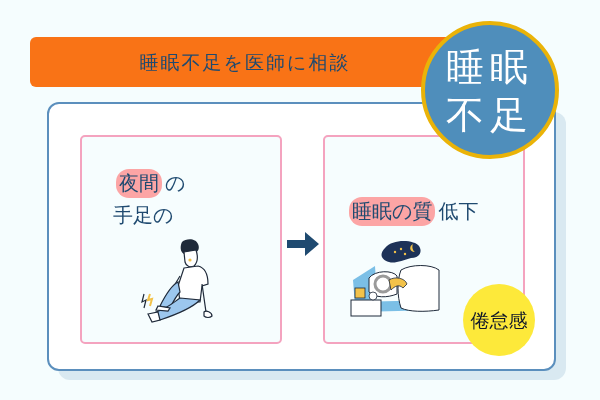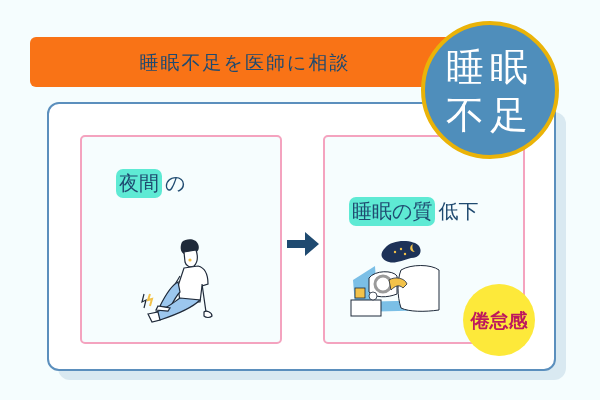--- a/index.html
+++ b/index.html
@@ -53,22 +53,22 @@
 
     .line {
       position: absolute;
       white-space: nowrap;
       font-size: 20px;
       color: #1f4a70;
       display: flex;
       align-items: center;
     }
     .hl {
-      background: #5eead4;
-      border-radius: 7px;
+      background: #fca5a5;
+      border-radius: 13px;
       padding: 1px 3px;
     }
     .plain { padding: 1px 3px; }
     .line1 { left: 116px; top: 169px; }
     .line2 { left: 110px; top: 201px; }
     .line3 { left: 349px; top: 197px; text-align: right; }
 
     .arrow {
       position: absolute;
       left: 287px; top: 232px;
@@ -93,23 +93,23 @@
       padding-top: 18px;
       letter-spacing: 6px;
     }
     .badge-big span { display: block; }
     .badge-small {
       position: absolute;
       left: 463px; top: 284px;
       width: 72px; height: 72px;
       border-radius: 50%;
       background: #fde93a;
-      color: #be185d;
+      color: #0f172a;
       font-size: 19px;
-      font-weight: bold;
+      font-weight: normal;
       line-height: 72px;
       text-align: center;
     }
   </style>
 </head>
 <body>
 
 <div class="banner">
   <div class="banner-text">睡眠不足を医師に相談</div>
 </div>
@@ -118,20 +118,21 @@
 <div class="main-box"></div>
 
 <div class="panel panel-left"></div>
 <div class="panel panel-right"></div>
 
 <div class="line line1">
   <span class="hl">夜間</span>
   <span class="plain">の</span>
 </div>
 <div class="line line2">
+  <span class="plain">手足の</span>
 </div>
 
 <svg class="illus illus-man" viewBox="0 0 90 90">
 
   <path d="M42 6 C46 2 56 2 58 8 C60 12 58 16 56 16 L44 18 C40 16 40 10 42 6 Z" fill="#1f2a3a"></path>
 
   <path d="M44 16 L56 14 C58 20 58 26 54 30 C50 32 46 30 45 26 Z" fill="#fff" stroke="#1f2a3a" stroke-width="1.2"></path>
   <circle cx="50" cy="24" r="1.6" fill="#f2c24a"></circle>
 
   <path d="M44 32 L58 30 C66 32 68 40 68 48 L62 50 L60 66 L40 66 L38 50 Z" fill="#fff" stroke="#1f2a3a" stroke-width="1.2"></path>

